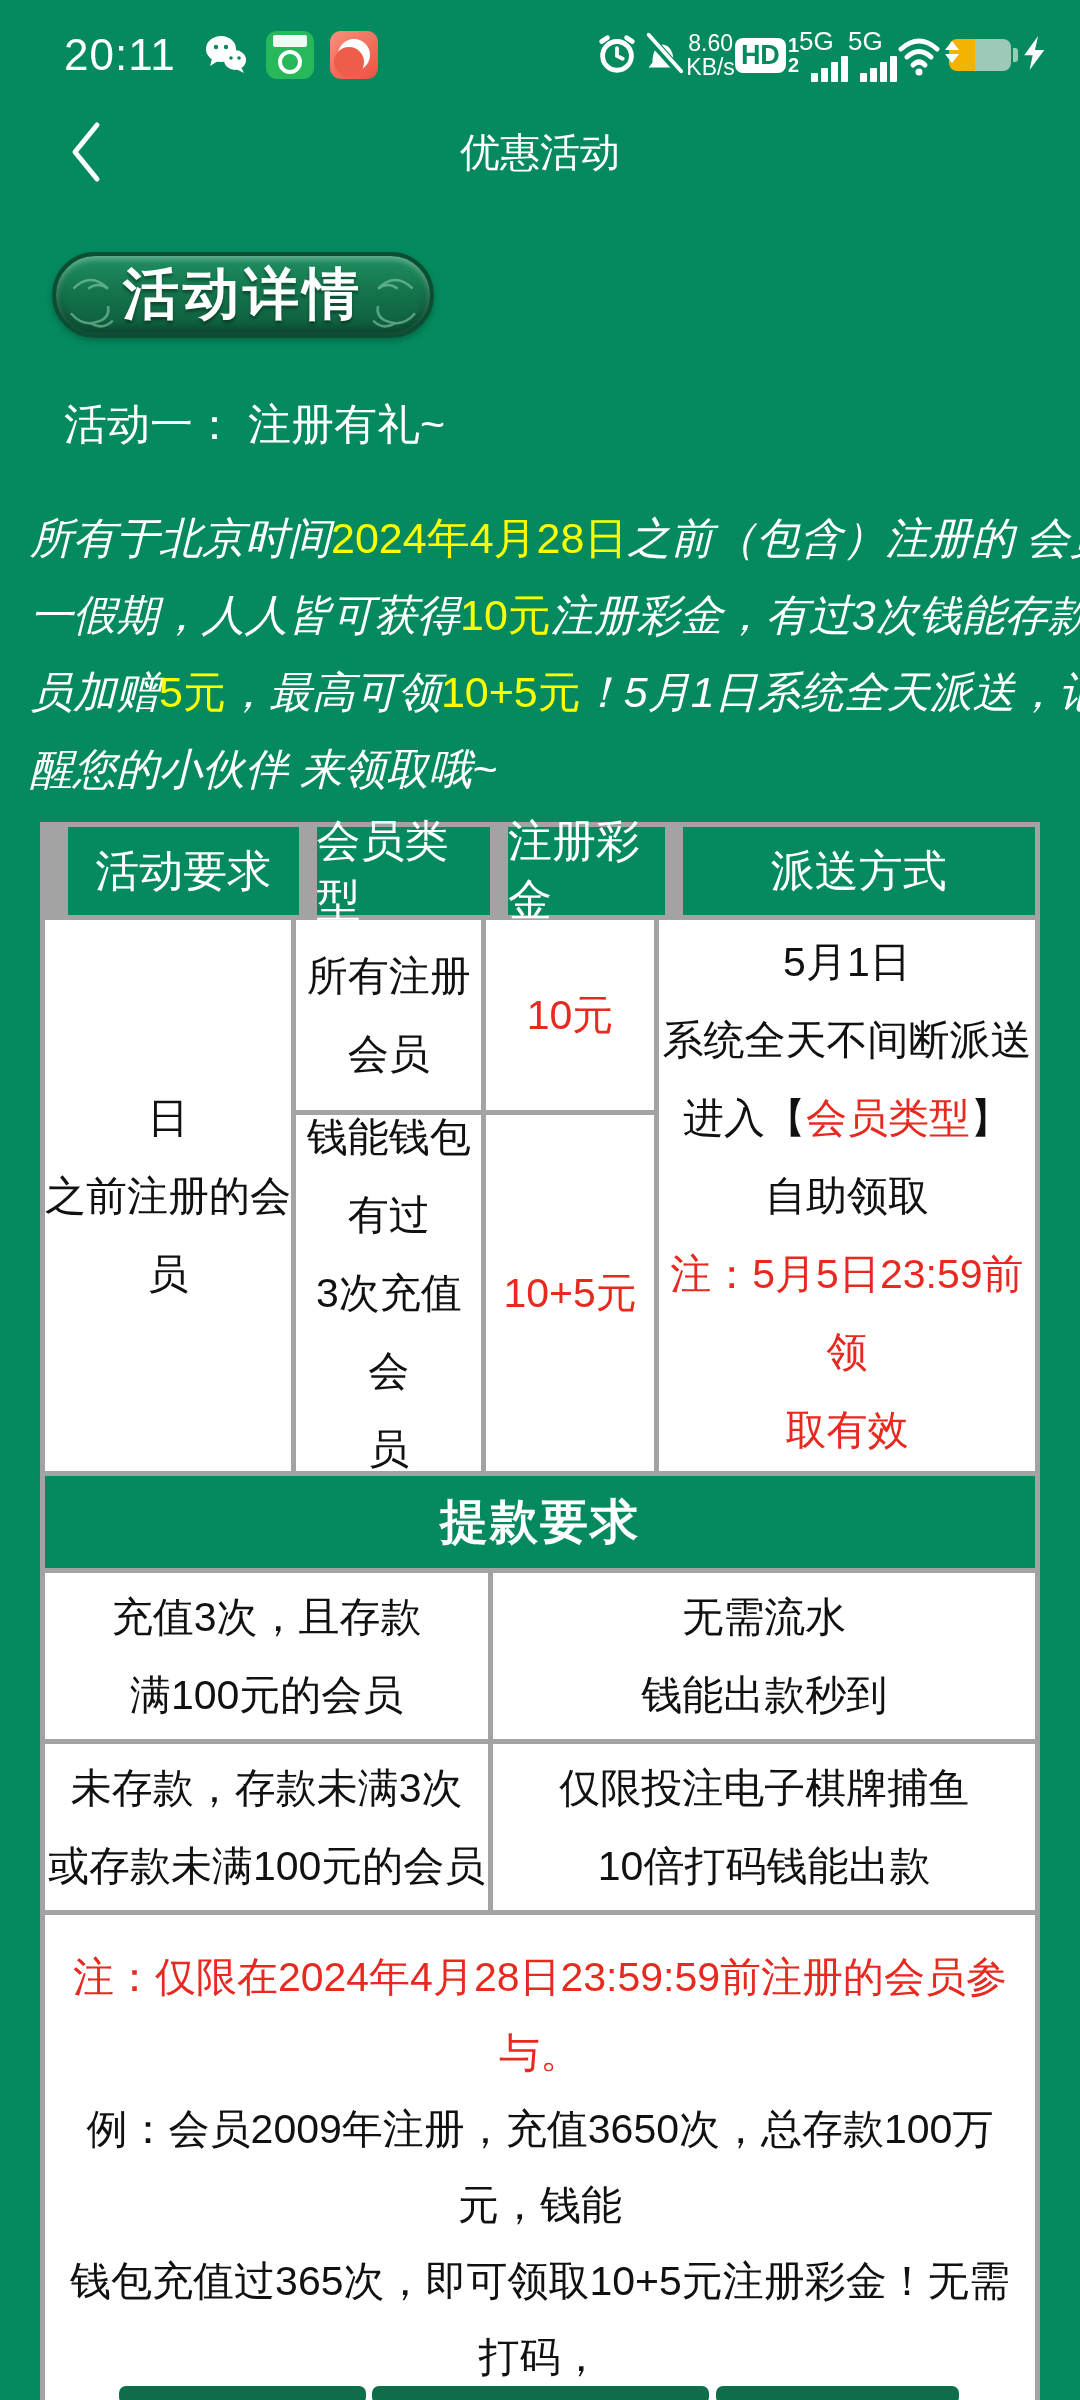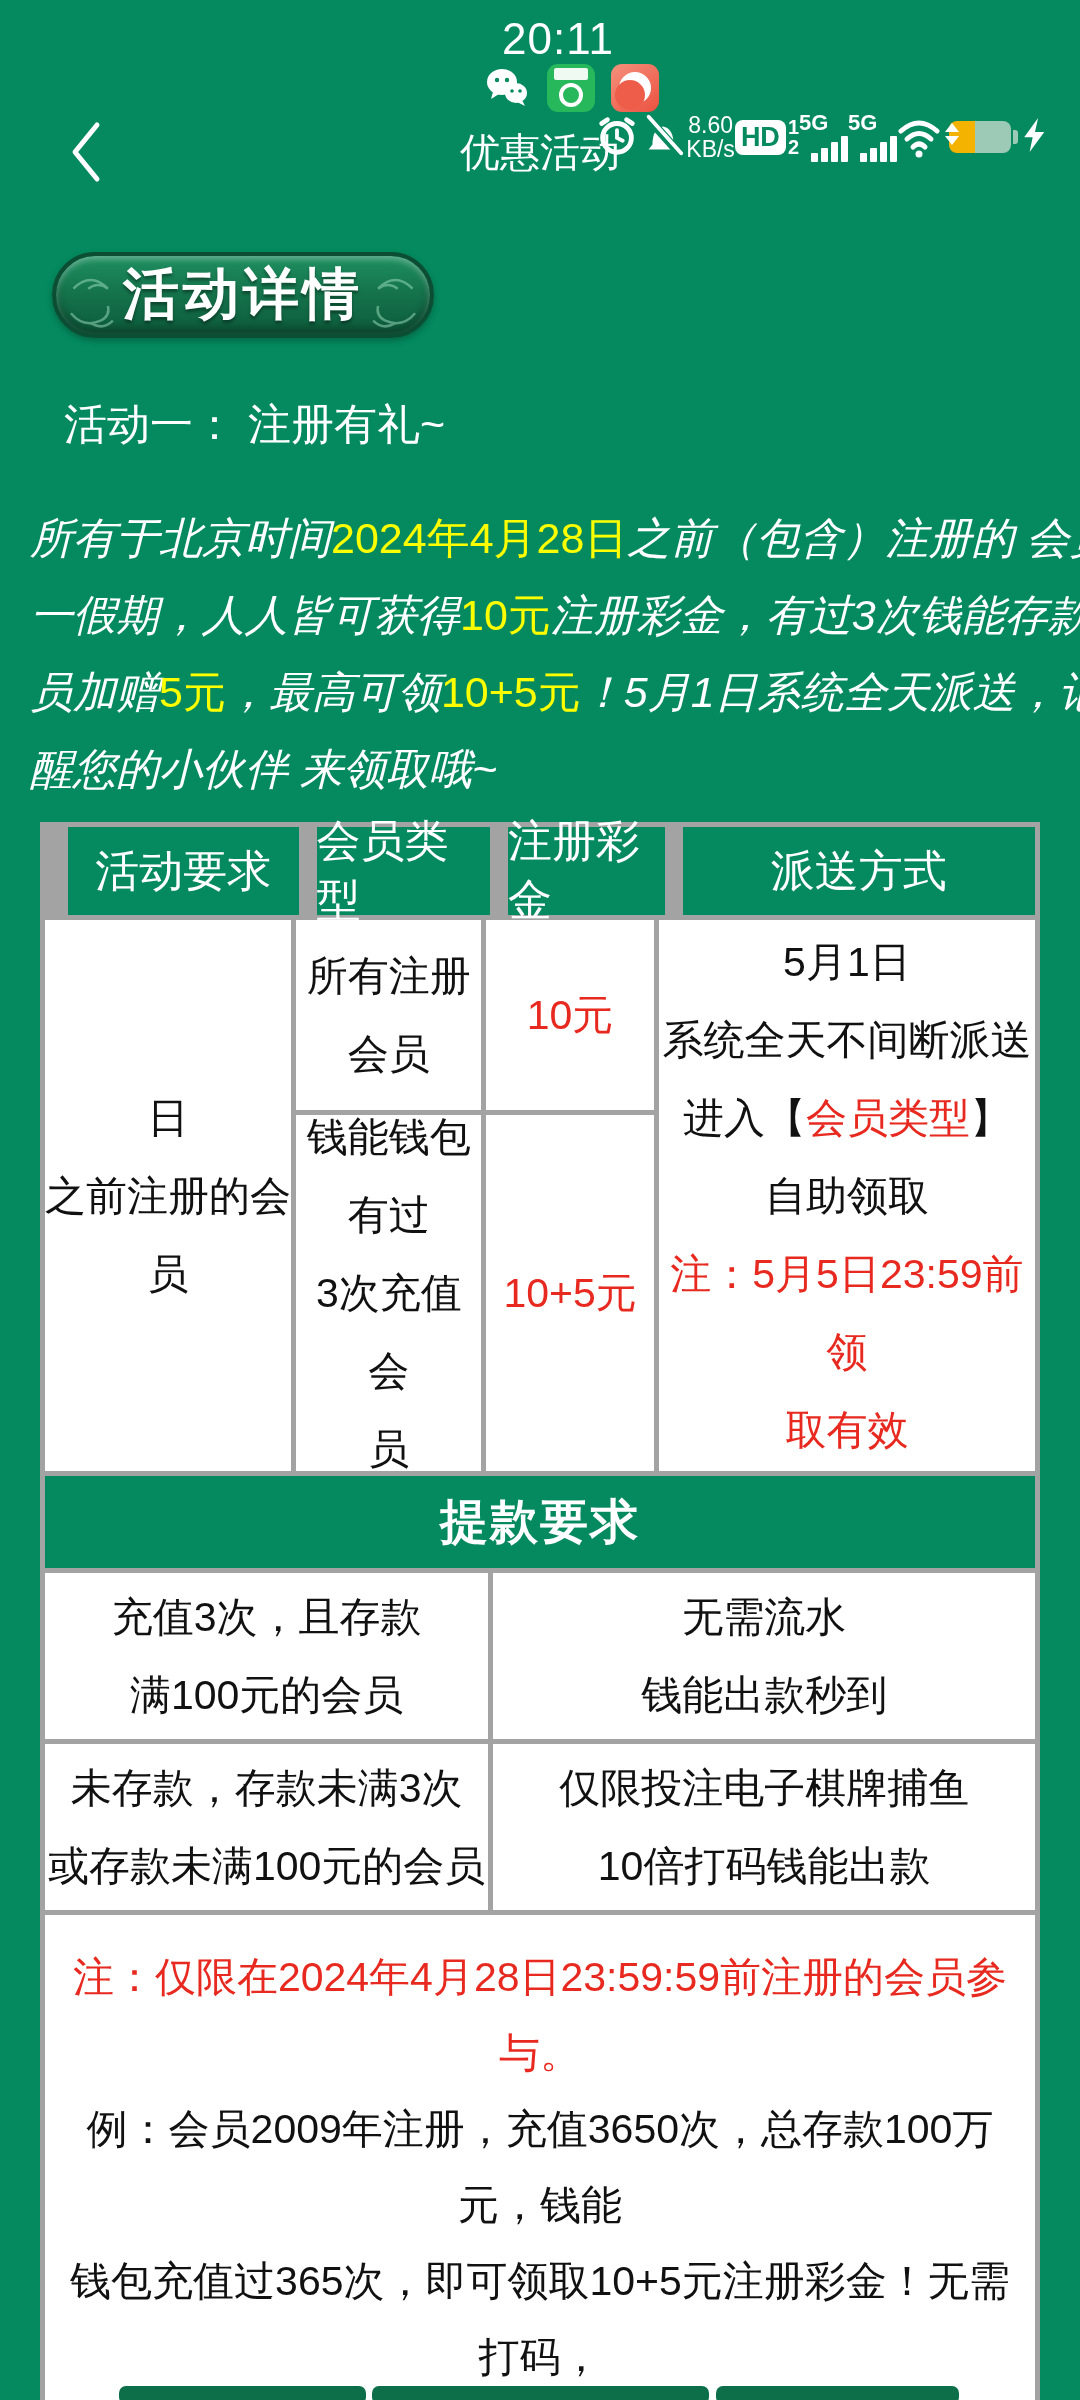--- a/index.html
+++ b/index.html
@@ -5,39 +5,39 @@
   :root{
     --bg:#048a5e; --yellow:#fdff00; --red:#e8291f; --border:#a3a3a3;
     --cell-text:#111; --badge-dark:#0b4e34;
   }
   *{margin:0;padding:0;box-sizing:border-box;}
   body{background:#022;font-family:"Liberation Sans", sans-serif;}
   .screen{position:relative;width:1080px;height:2400px;background:var(--bg);
     overflow:hidden;color:#fff;}
 
   
-  .status-bar{display:flex;align-items:center;height:96px;padding:14px 28px 0 64px;flex-direction:column;}
+  .status-bar{display:flex;align-items:center;height:96px;padding:14px 28px 0 64px;}
   .sb-time{font-size:44px;font-weight:400;letter-spacing:1px;}
   .sb-apps{display:flex;align-items:center;gap:16px;margin-left:26px;}
   .app-ico{width:48px;height:48px;border-radius:11px;position:relative;overflow:hidden;flex:none;}
   .app-wechat{background:transparent;}
   .app-green{background:#27b85c;}
   .app-green .banner{position:absolute;top:4px;left:7px;width:34px;height:12px;background:#fff;opacity:.92;border-radius:2px;}
   .app-green .ball{position:absolute;left:12px;top:19px;width:24px;height:24px;border:4px solid #fff;border-radius:50%;}
   .app-orange{background:linear-gradient(140deg,#f5917c,#ec5140);}
   .app-orange .cres{position:absolute;left:8px;top:8px;width:32px;height:32px;border-radius:50%;background:#fff;}
   .app-orange .cres:after{content:"";position:absolute;left:-4px;top:8px;width:30px;height:30px;border-radius:50%;background:#ee5d4a;}
   .sb-right{margin-left:auto;display:flex;align-items:center;}
   .speed{font-size:23px;line-height:1.05;text-align:center;font-weight:500;}
   .hd{display:flex;align-items:center;}
   .hd .hd-box{background:#fff;color:var(--bg);font-weight:800;font-size:27px;
     padding:2px 6px;border-radius:8px;letter-spacing:0;}
   .hd .hd-sims{display:flex;flex-direction:column;font-size:20px;line-height:1;margin-left:2px;font-weight:600;}
   .sig{display:flex;flex-direction:column;align-items:flex-start;}
-  .sig .g{font-size:22px;font-weight:700;line-height:1;}
+  .sig .g{font-size:26px;font-weight:400;line-height:1;}
   .bars{display:flex;align-items:flex-end;gap:3px;margin:2px 0 0 12px;}
   .bars i{display:block;width:7px;background:#fff;border-radius:1px;}
   .wifi{position:relative;width:52px;height:44px;}
   .wifi .arrows{position:absolute;right:-10px;top:8px;display:flex;flex-direction:column;gap:4px;}
   .wifi .arrows b{width:0;height:0;border-left:7px solid transparent;border-right:7px solid transparent;}
   .wifi .arrows .up{border-bottom:9px solid #fff;}
   .wifi .arrows .dn{border-top:9px solid #fff;}
   .battery{display:flex;align-items:center;}
   .bat-body{width:62px;height:32px;border-radius:8px;overflow:hidden;display:flex;}
   .bat-fill{width:42%;background:#f3b300;}

